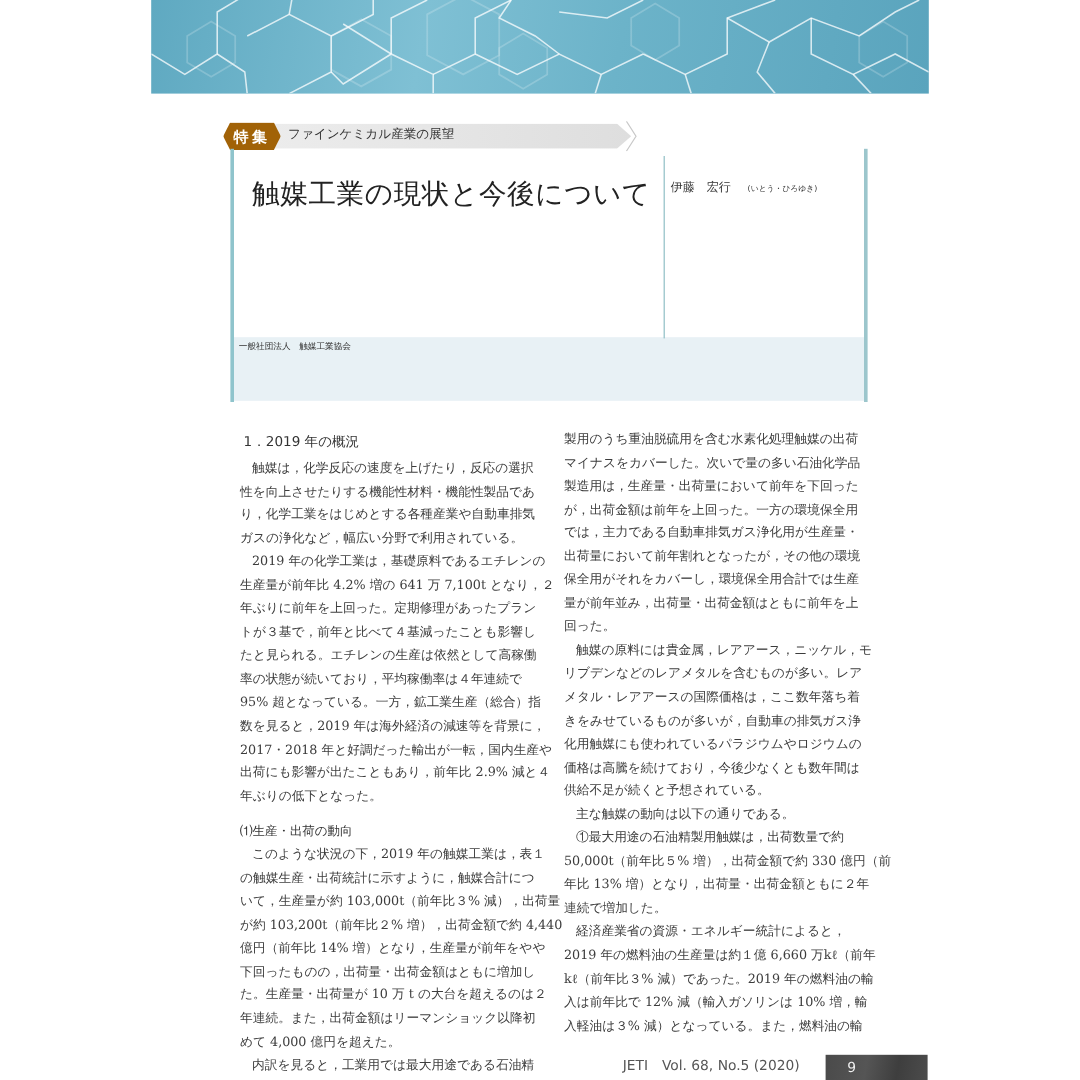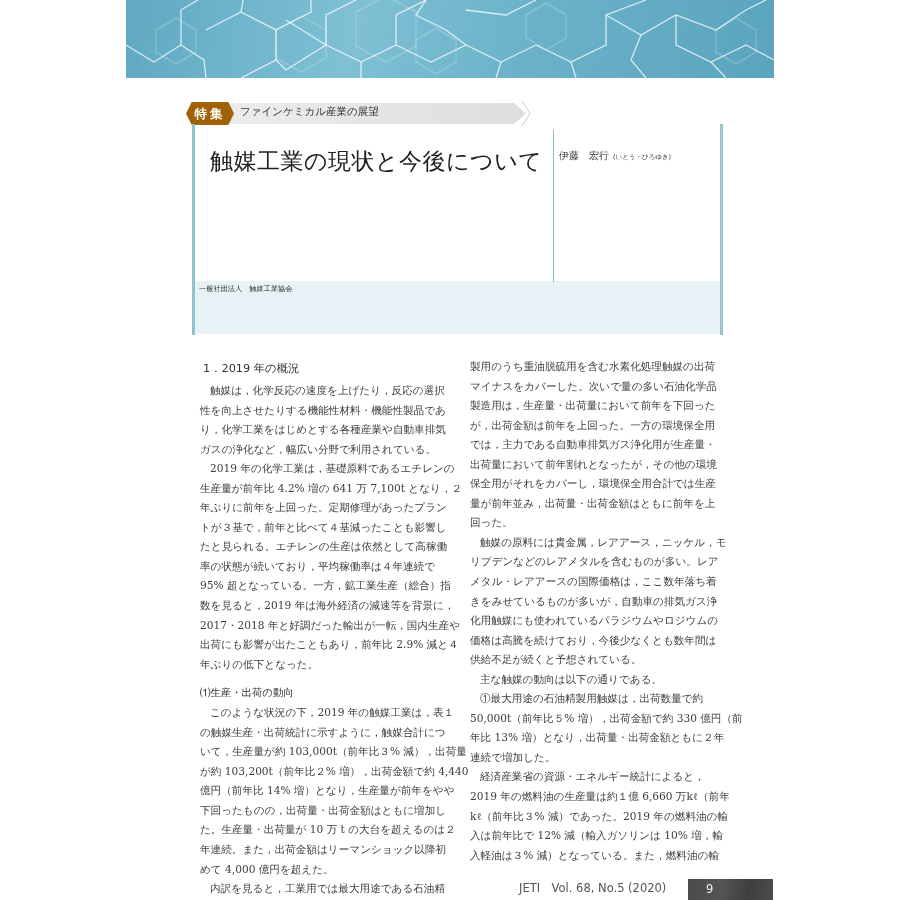--- a/index.html
+++ b/index.html
@@ -47,21 +47,21 @@
     background: #8fbfc5;
   }
   .main-title {
     position: absolute; left: 210px; top: 146px;
     font-family: "DejaVu Sans", sans-serif; font-size: 23px; color: #222; letter-spacing: 0.5px;
   }
   .author {
     position: absolute; left: 559px; top: 149px;
     font-family: "DejaVu Sans", sans-serif; font-size: 10px; color: #333;
   }
-  .author .kana { font-size: 6.5px; margin-left: 4px; }
+  .author .kana { font-size: 6.5px; margin-left: 14px; }
   .affil-box {
     position: absolute; left: 195px; top: 281px; width: 525px; height: 53px;
     background: #e8f1f5;
   }
   .affil {
     position: absolute; left: 199px; top: 284px;
     font-family: Liberation Serif, serif; font-size: 7.2px; color: #333;
   }
 
   .col {
@@ -70,21 +70,21 @@
   }
   .col-left { left: 200px; }
   .col-right { left: 470px; top: 357px; }
   .line { white-space: nowrap; height: 19.55px; overflow: visible; }
   .line.indent { padding-left: 10px; }
   .h1 {
     font-family: "DejaVu Sans", sans-serif; font-size: 11.3px; color: #333;
     padding-left: 3px; height: 25px; line-height: 25px;
   }
   .h2 {
-    font-family: Liberation Mono, monospace; font-size: 10.4px; color: #333;
+    font-family: Liberation Sans, sans-serif; font-size: 10.4px; color: #333;
     margin-top: 10px; height: 19px; line-height: 19px;
   }
 
   .footer-text {
     position: absolute; left: 519px; top: 881px;
     font-family: "DejaVu Sans", sans-serif; font-size: 11.5px; color: #555;
   }
   .footer-page {
     position: absolute; left: 688px; top: 879px; width: 85px; height: 21px;
     background: linear-gradient(100deg, #4a4a4a 0%, #555 40%, #3e3e3e 70%, #4c4c4c 100%);

